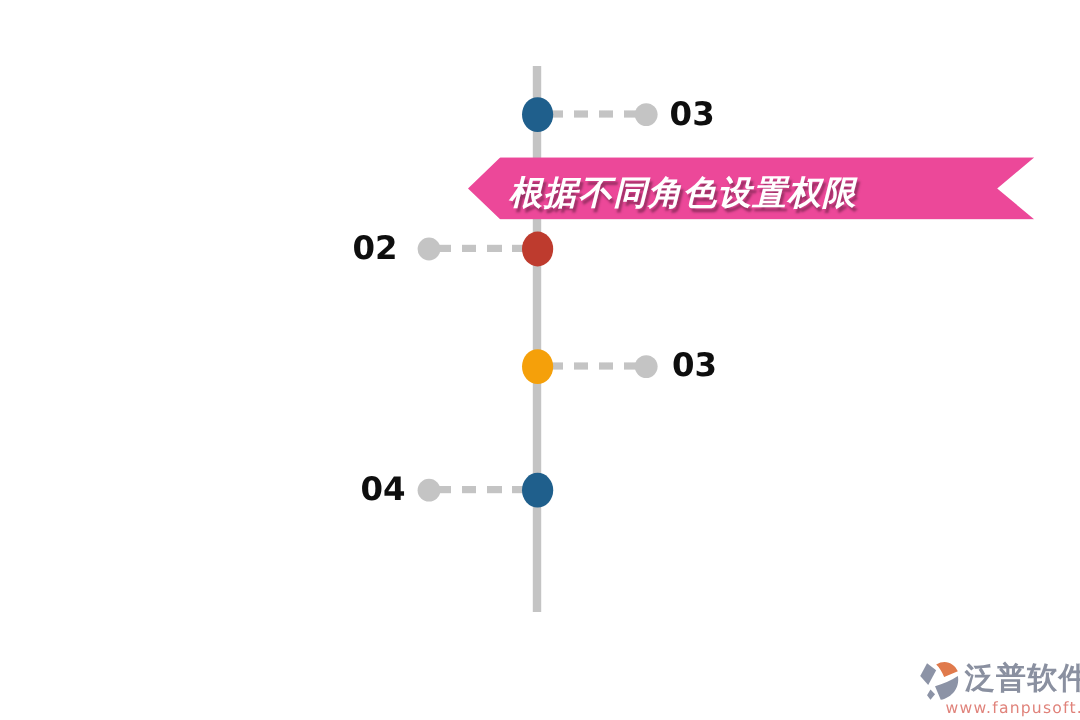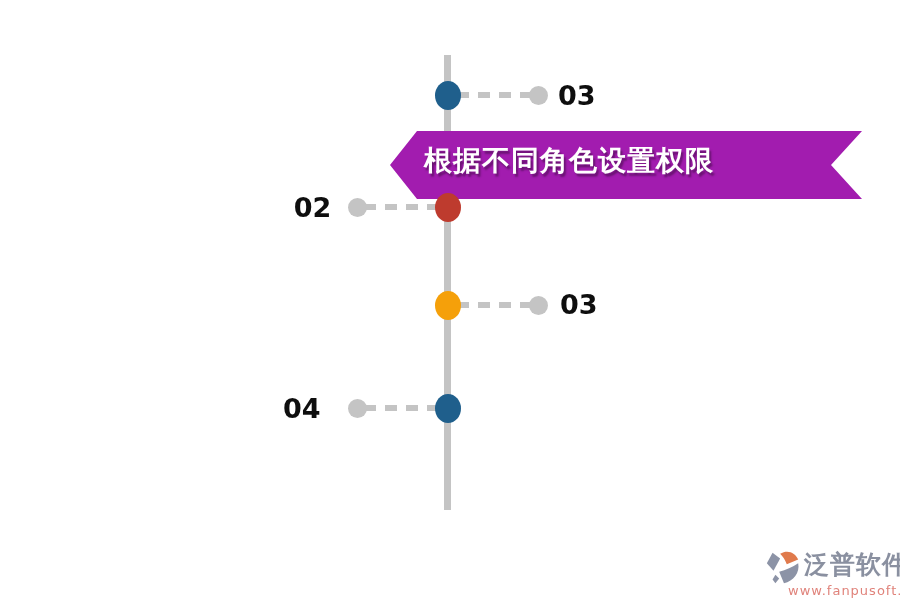--- a/index.html
+++ b/index.html
@@ -35,21 +35,21 @@
     filter: drop-shadow(0 2px 1px rgba(0,0,0,0.12));
   }
   
   .banner.tip-left {
     clip-path: polygon(0 50%, 27px 0, 100% 0, calc(100% - 31px) 50%, 100% 100%, 27px 100%);
   }
   
   .banner.tip-right {
     clip-path: polygon(0 0, calc(100% - 29px) 0, 100% 50%, calc(100% - 29px) 100%, 0 100%, 33px 50%);
   }
-  .banner.b1 { left: 390px; top: 131px; width: 472px; height: 68px; line-height: 60px; padding-left: 34px; box-sizing: border-box; background: #a21caf; }
+  .banner.b1 { left: 390px; top: 131px; width: 472px; height: 52px; line-height: 60px; padding-left: 34px; box-sizing: border-box; background: #ec4899; font-style: italic; }
   .banner.b2 { left: 48px;  top: 225px; width: 482px; height: 60px; line-height: 60px; padding-left: 64px; box-sizing: border-box; background: #be3b2e; }
   .banner.b3 { left: 373px; top: 326px; width: 477px; height: 59px; line-height: 59px; padding-left: 32px; box-sizing: border-box; background: #f5a00a; }
   .banner.b4 { left: 45px;  top: 432px; width: 488px; height: 61px; line-height: 61px; padding-left: 152px; box-sizing: border-box; background: #1f5f8c; }
 
   
   .node {
     position: absolute;
     width: 26px; height: 29px;
     border-radius: 50%;
     z-index: 3;
@@ -89,21 +89,21 @@
     position: absolute;
     font-size: 27px;
     font-weight: bold;
     color: #0e0e0e;
     z-index: 3;
     line-height: 29px;
   }
   .stepnum.s1 { left: 558px; top: 81px; }
   .stepnum.s2 { left: 285px; top: 193px; width: 55px; text-align: center; }
   .stepnum.s3 { left: 560px; top: 290px; }
-  .stepnum.s4 { left: 283px; top: 394px; width: 55px; text-align: left; }
+  .stepnum.s4 { left: 283px; top: 394px; width: 55px; text-align: right; }
 
   
   .watermark {
     position: absolute;
     left: 764px; top: 549px;
     z-index: 4;
   }
   .wm-row { display: flex; align-items: flex-start; }
   .wm-logo { width: 38px; height: 38px; flex: 0 0 auto; }
   .wm-brand {

